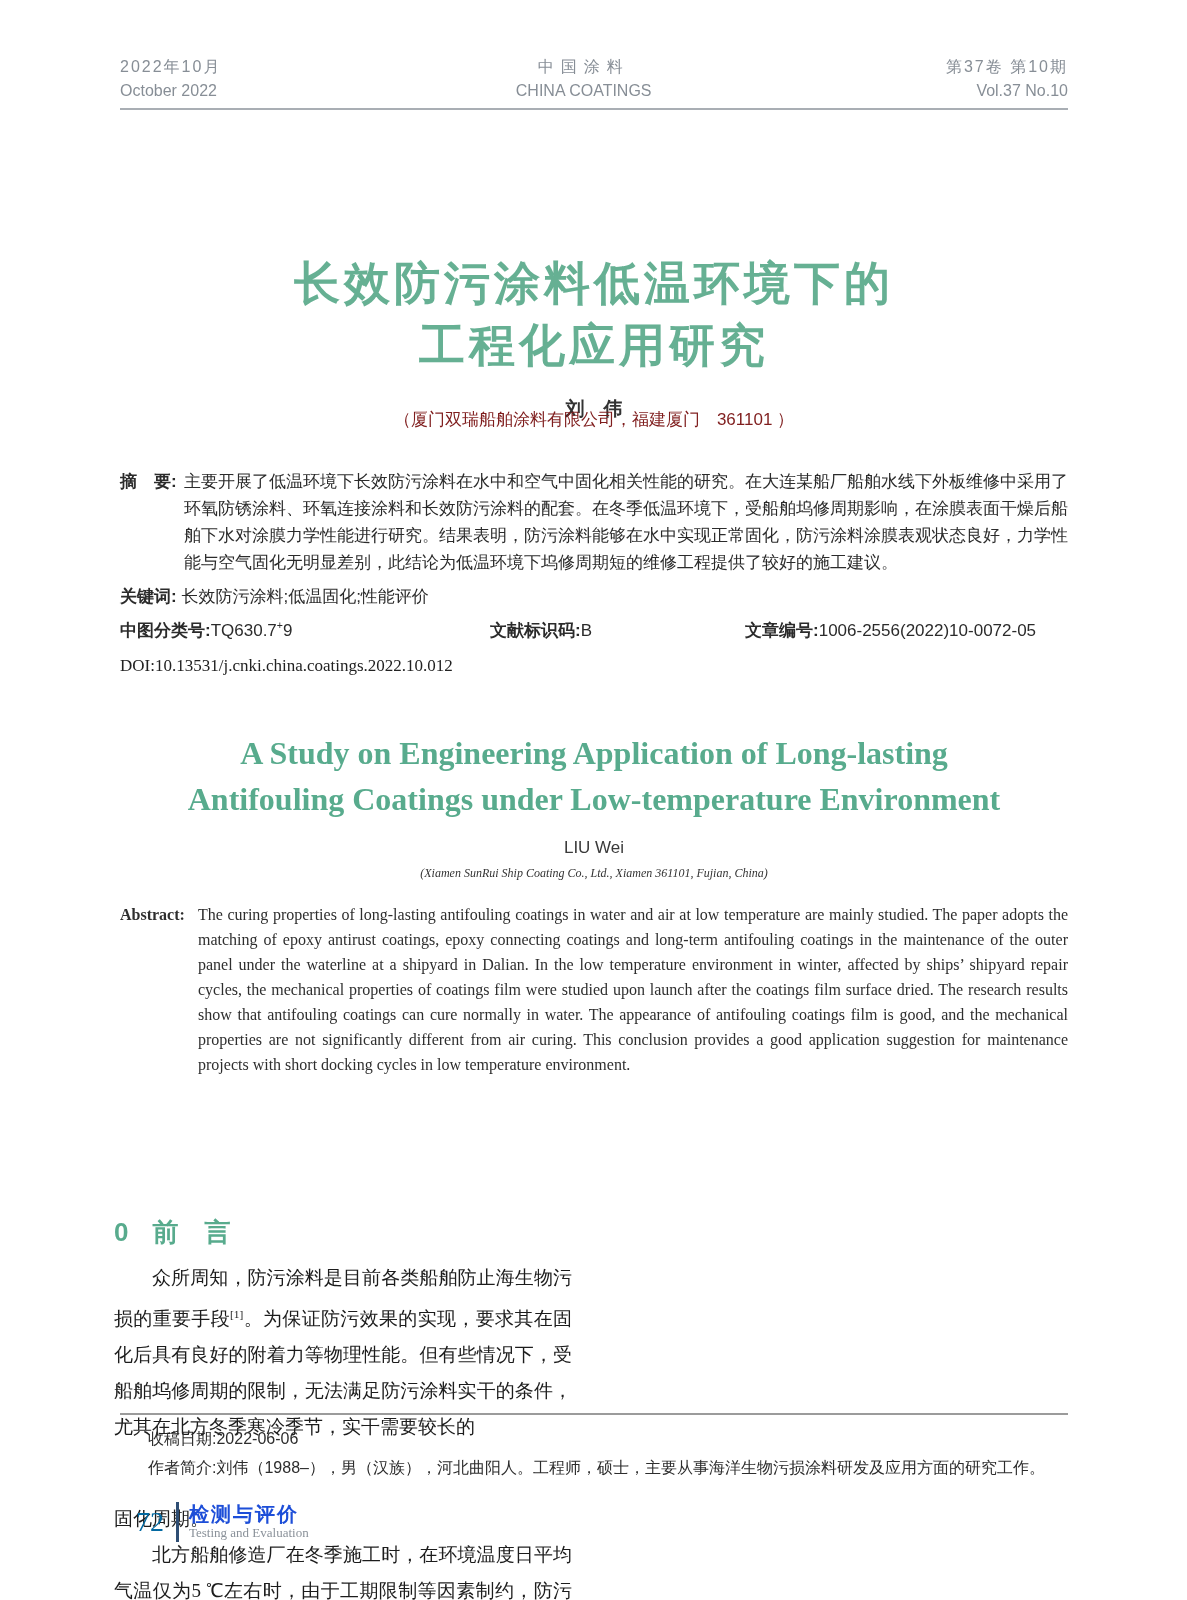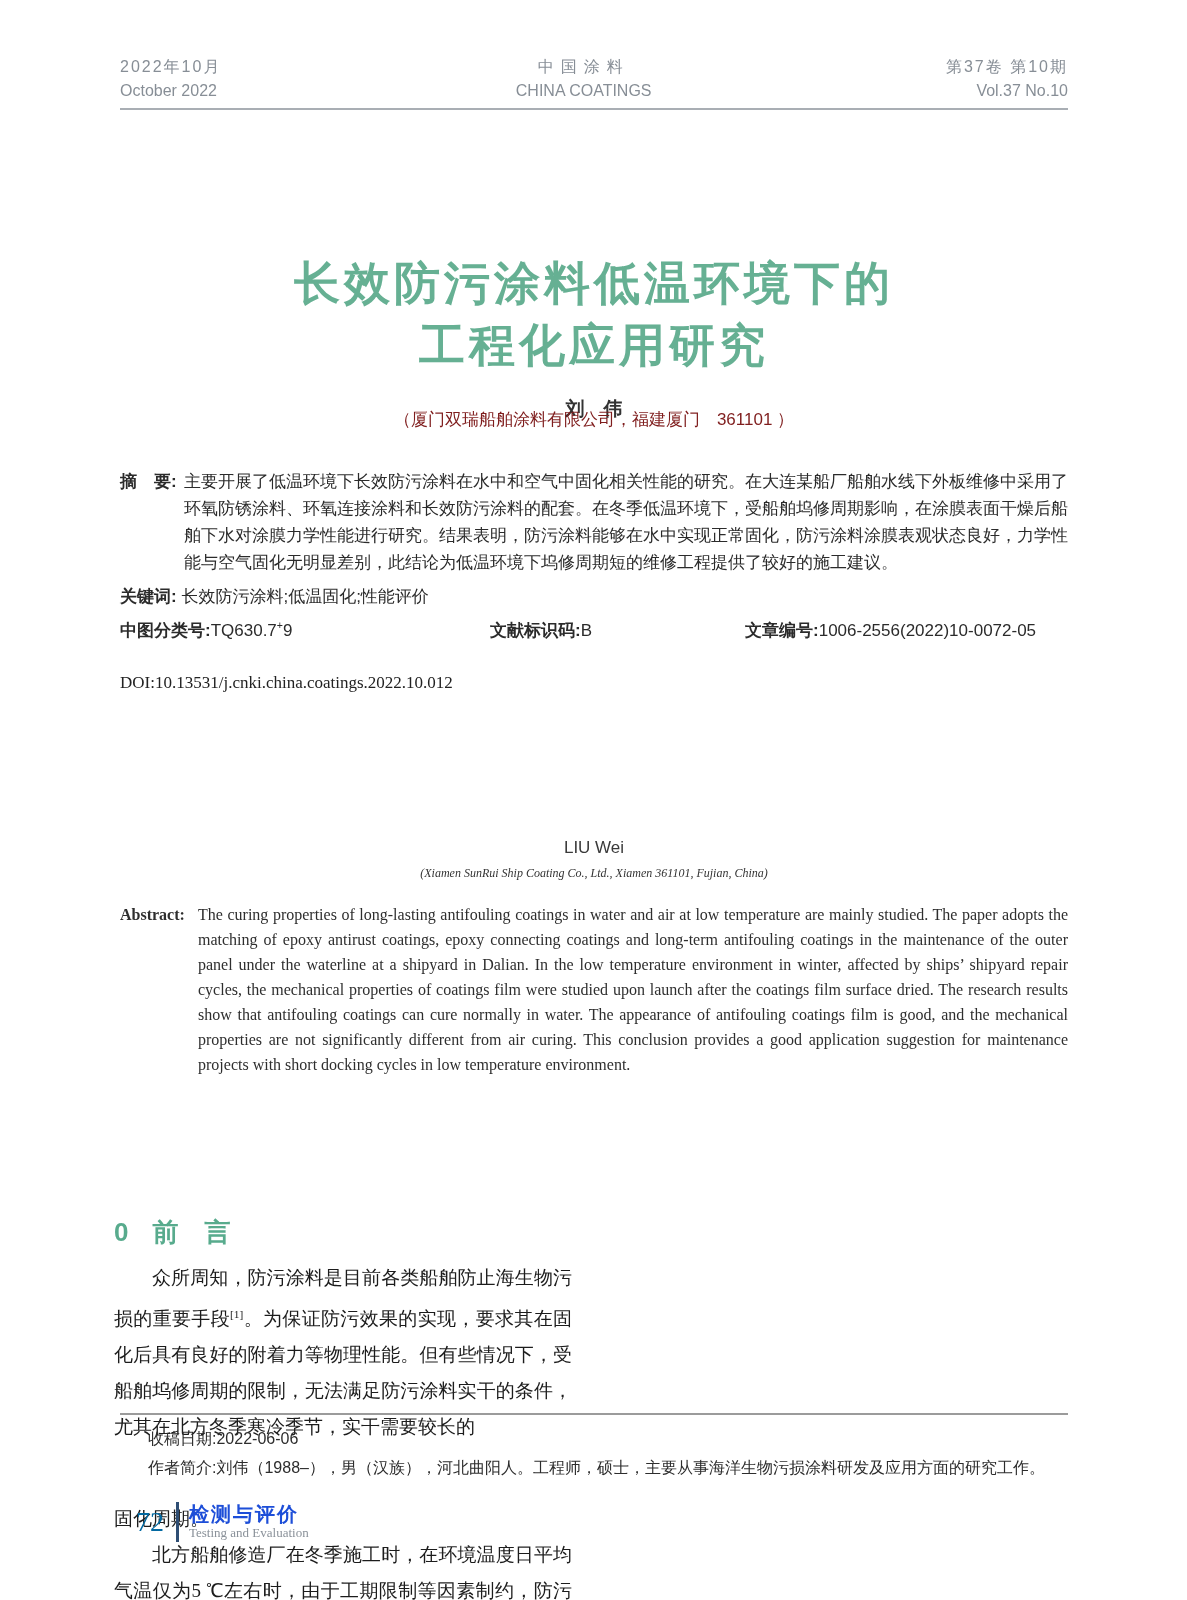--- a/index.html
+++ b/index.html
@@ -46,21 +46,21 @@
   .cn-meta { position:absolute; left:120px; top:468px; width:948px; font-size:17px; color:#2b2b2b; }
   .hang-cn { padding-left:64px; text-indent:-64px; line-height:27px; text-align:justify; }
   .hang-cn .lbl { display:inline-block; width:64px; text-indent:0; font-weight:bold; }
   .kw-cn { margin-top:7px; line-height:27px; }
   .kw-cn .lbl { font-weight:bold; }
   .clc-row { position:relative; margin-top:9px; height:28px; }
   .clc-row .item { position:absolute; top:0; white-space:nowrap; }
   .clc-row .lbl { font-weight:bold; }
   .clc-row .i1 { left:0; } .clc-row .i2 { left:370px; } .clc-row .i3 { left:625px; }
   sup { font-size:0.62em; }
-  .doi { margin-top:26px; font-family:"Liberation Serif", serif; font-size:17px; color:#222; }
+  .doi { margin-top:9px; font-family:"Liberation Serif", serif; font-size:17px; color:#222; }
   
   .en-title {
     position:absolute; left:100px; top:730px; width:988px;
     text-align:center; color:#58ab8d;
     font-family:"Liberation Serif", serif; font-weight:bold;
     font-size:32px; line-height:46px;
   }
   .en-author {
     position:absolute; left:120px; top:838px; width:948px;
     text-align:center; font-size:17px; color:#3a3a3a;
@@ -150,20 +150,24 @@
       <span>长效防污涂料;低温固化;性能评价</span>
     </p>
     <div class="clc-row">
       <span class="item i1"><span class="lbl">中图分类号:</span><span>TQ630.7</span><sup>+</sup><span>9</span></span>
       <span class="item i2"><span class="lbl">文献标识码:</span><span>B</span></span>
       <span class="item i3"><span class="lbl">文章编号:</span><span>1006-2556(2022)10-0072-05</span></span>
     </div>
     <div class="doi">DOI:10.13531/j.cnki.china.coatings.2022.10.012</div>
   </div>
 
+  <div class="en-title">
+    <div>A Study on Engineering Application of Long-lasting</div>
+    <div>Antifouling Coatings under Low-temperature Environment</div>
+  </div>
   <div class="en-author">LIU Wei</div>
   <div class="en-affil">(Xiamen SunRui Ship Coating Co., Ltd., Xiamen 361101, Fujian, China)</div>
 
   <div class="en-meta">
     <p class="hang-en">
       <span class="lbl">Abstract:</span><span>The curing properties of long-lasting antifouling coatings in water and air at low temperature are mainly studied. The paper adopts the matching of epoxy antirust coatings, epoxy connecting coatings and long-term antifouling coatings in the maintenance of the outer panel under the waterline at a shipyard in Dalian. In the low temperature environment in winter, affected by ships’ shipyard repair cycles, the mechanical properties of coatings film were studied upon launch after the coatings film surface dried. The research results show that antifouling coatings can cure normally in water. The appearance of antifouling coatings film is good, and the mechanical properties are not significantly different from air curing. This conclusion provides a good application suggestion for maintenance projects with short docking cycles in low temperature environment.</span>
     </p>
   </div>
 
   <div class="columns">

